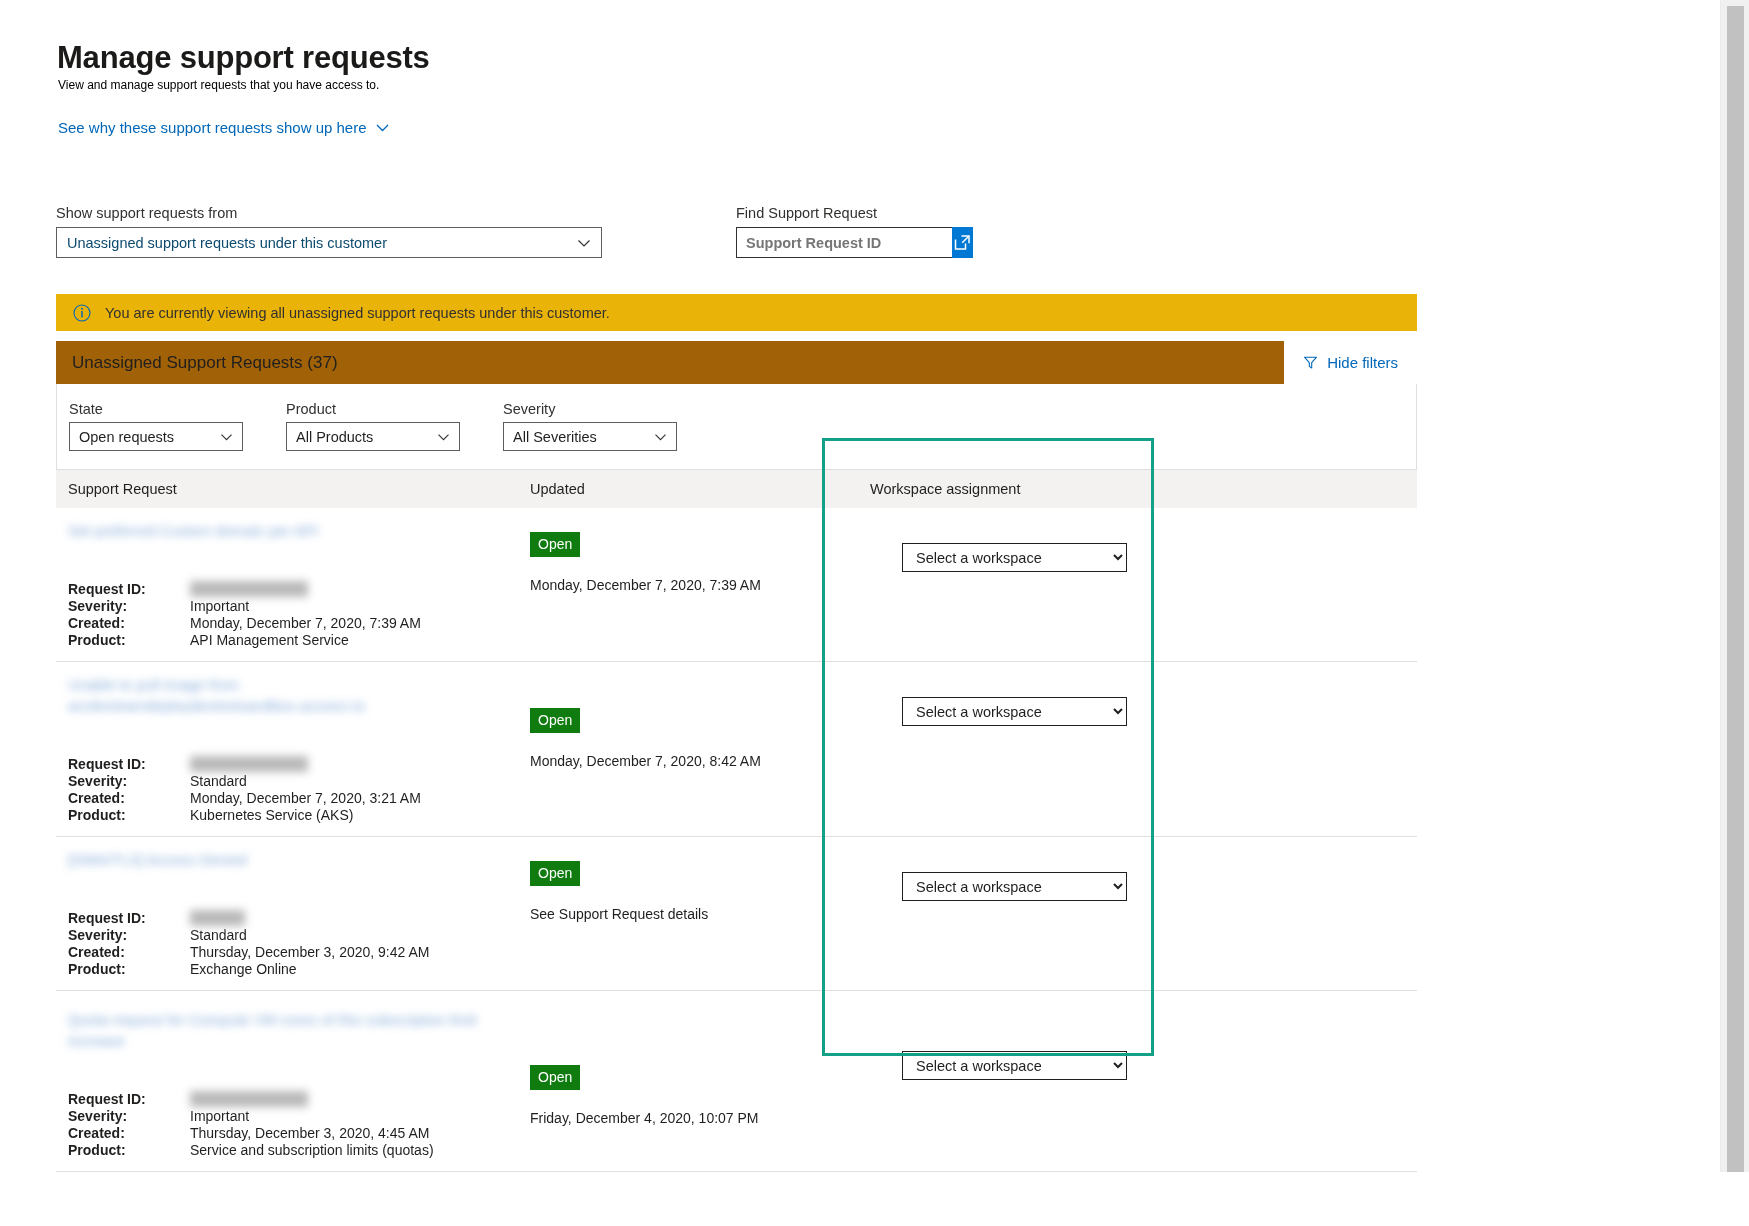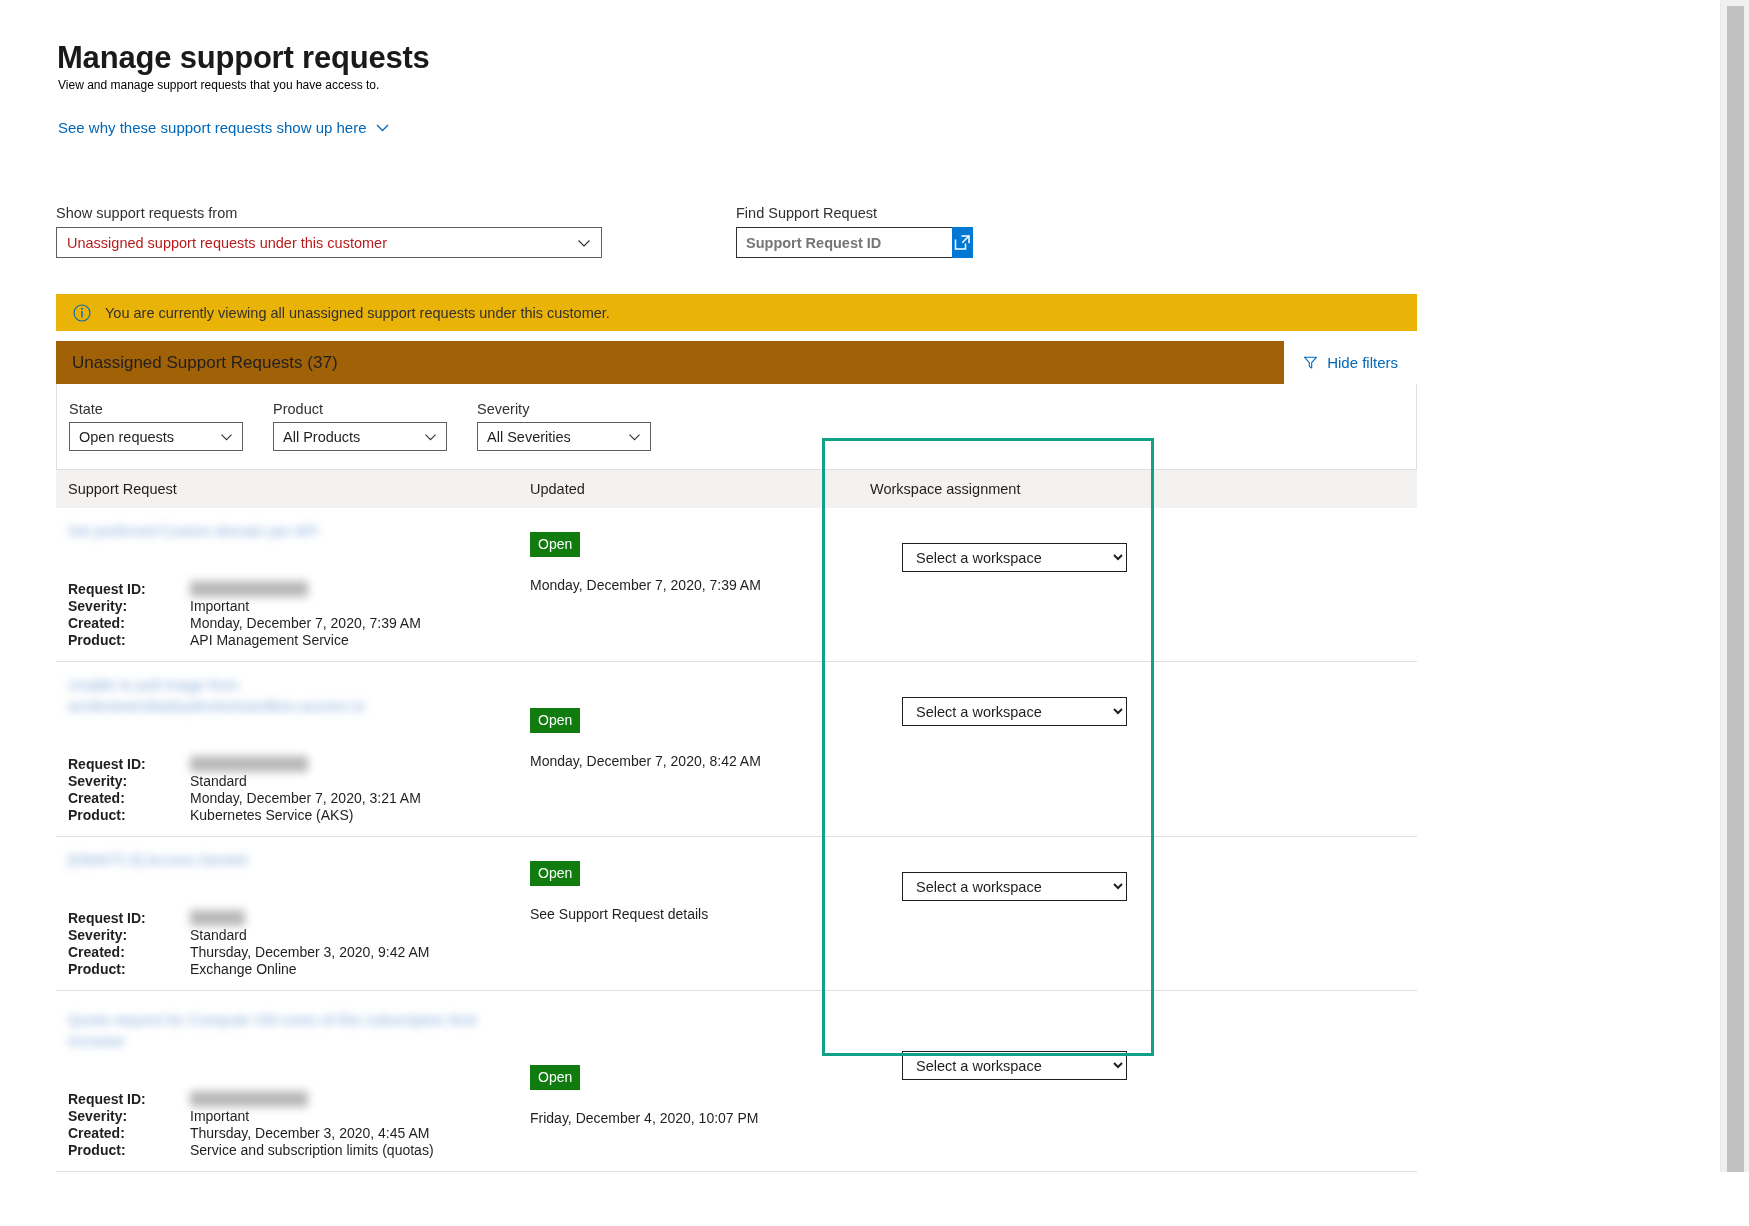--- a/index.html
+++ b/index.html
@@ -74,21 +74,21 @@
   .combo {
     position: relative;
     width: 100%;
     height: 31px;
     border: 1px solid #605e5c;
     background: #fff;
     display: flex;
     align-items: center;
     padding: 0 10px;
     font-size: 14.5px;
-    color: #b91c1c;
+    color: #0c4a6e;
     cursor: pointer;
   }
   .combo .caret {
     position: absolute;
     right: 10px; top: 50%;
     transform: translateY(-50%);
     width: 14px; height: 14px;
   }
   .find-group {
     position: absolute;
@@ -172,21 +172,21 @@
   }
   .hide-filters .lbl { font-size: 15px; color: #0067b8; }
   .hide-filters svg { display: block; }
 
   .filter-bar {
     background: #fff;
     border-left: 1px solid #e1dfdd;
     border-right: 1px solid #e1dfdd;
     padding: 17px 0 18px 12px;
     display: flex;
-    gap: 30px;
+    gap: 43px;
   }
   .filter-cell { width: 174px; }
   .filter-cell .fld-label { font-size: 14.5px; color: #323130; margin-bottom: 5px;}
   .sel {
     position: relative;
     width: 100%;
     height: 29px;
     border: 1px solid #605e5c;
     background: #fff;
     display: flex;

